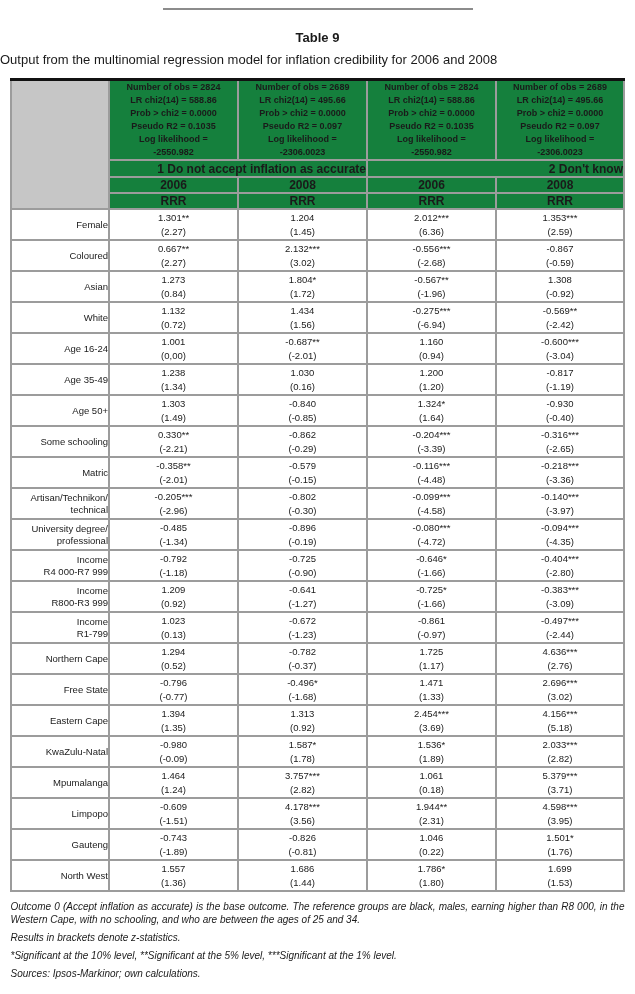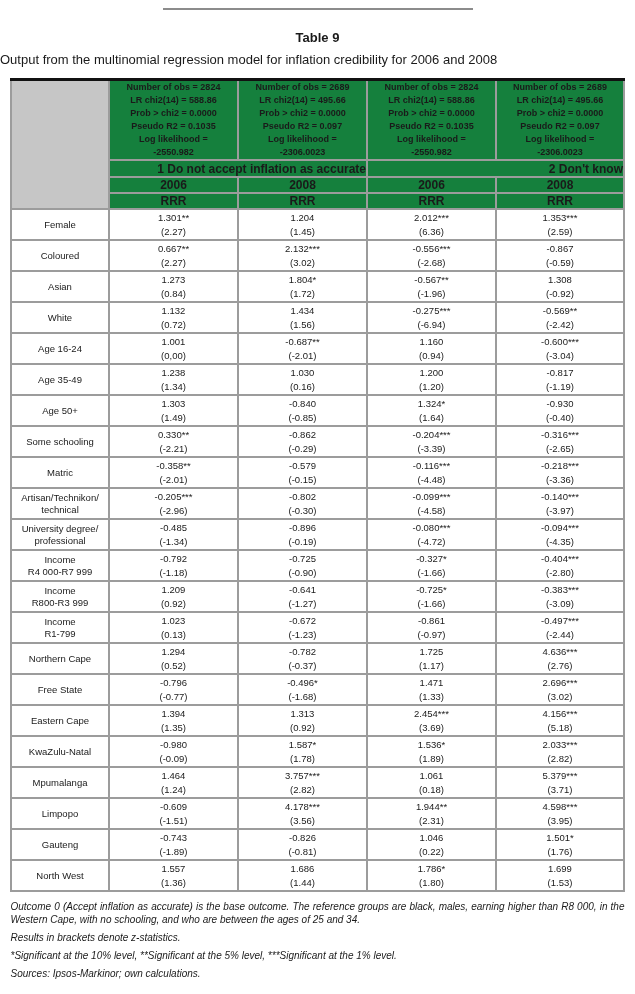--- a/index.html
+++ b/index.html
@@ -73,21 +73,21 @@
   }
   th.year, th.rrr {
     font-size: 12px;
     text-align: center;
     height: 13px;
     padding: 1px 2px;
     margin-left: 20px;
   }
   td.rowlabel {
     font-size: 9.5px;
-    text-align: center;
+    text-align: right;
     vertical-align: middle;
     padding: 2px 3px 2px 5px;
     white-space: pre-line;
     line-height: 12px;
     background: #ffffff;
   }
   td.coef {
     font-size: 9.5px;
     text-align: center;
     vertical-align: middle;
@@ -384,21 +384,21 @@
 R4 000-R7 999</td>
           <td class="coef">
             <div class="v">-0.792</div>
             <div class="z">(-1.18)</div>
           </td>
           <td class="coef">
             <div class="v">-0.725</div>
             <div class="z">(-0.90)</div>
           </td>
           <td class="coef">
-            <div class="v">-0.327*</div>
+            <div class="v">-0.646*</div>
             <div class="z">(-1.66)</div>
           </td>
           <td class="coef">
             <div class="v">-0.404***</div>
             <div class="z">(-2.80)</div>
           </td>
         </tr>
         <tr>
           <td class="rowlabel">Income
 R800-R3 999</td>

